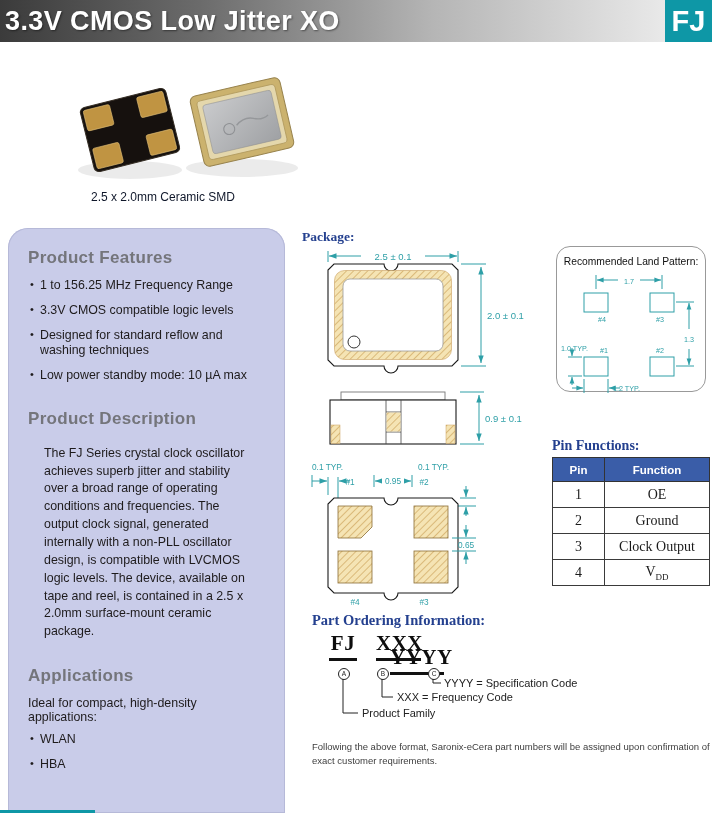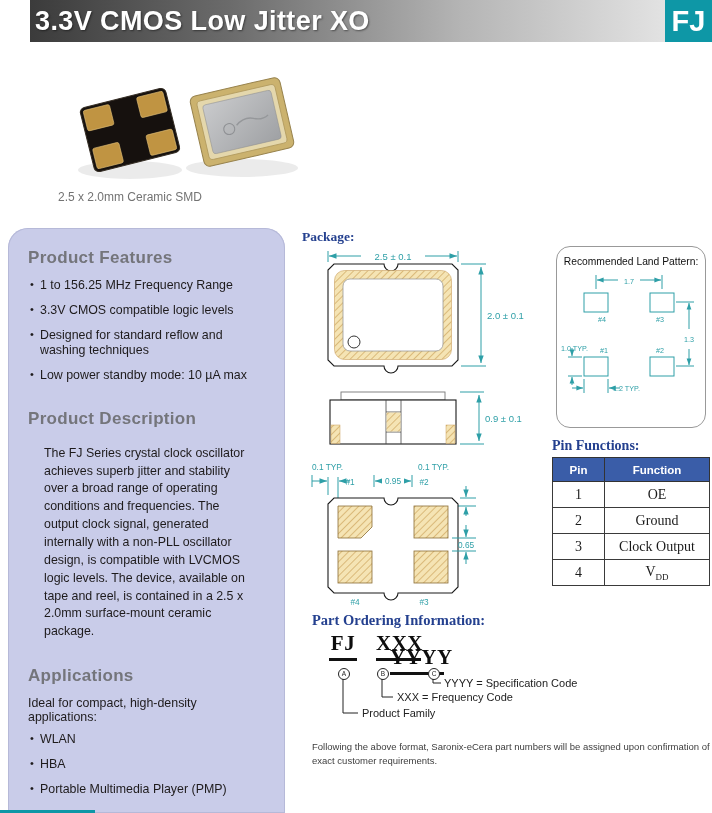--- a/index.html
+++ b/index.html
@@ -3,30 +3,30 @@
 <meta charset="utf-8">
 <style>
   html,body { margin:0; padding:0; background:#fff; }
   .page { position:relative; width:712px; height:813px; background:#fff; overflow:hidden;
           font-family:"Liberation Sans",sans-serif; }
   .abs { position:absolute; }
 
   
   .header { position:absolute; left:0; top:0; width:665px; height:42px;
             background:linear-gradient(90deg,#3b3b3b 0%,#6b6b6b 30%,#b5b5b5 65%,#e9e9e9 100%);
-            display:flex; align-items:center;margin-left:30px; }
+            display:flex; align-items:center; }
   .header-title { color:#fff; font-size:27px; font-weight:bold; letter-spacing:.4px;
                   padding-left:5px; text-shadow:1px 1px 2px rgba(0,0,0,.45); white-space:nowrap; }
   .logo { position:absolute; right:0; top:0; width:47px; height:42px; background:#0E97A6;
           color:#fff; font-size:29px; font-weight:bold; display:flex; align-items:center;
           justify-content:center; }
 
   
-  .caption { position:absolute; left:58px; top:190px; width:210px; 
-             font-size:12px; color:#737373; }
+  .caption { position:absolute; left:58px; top:190px; width:210px; text-align:center;
+             font-size:12px; color:#0f172a; }
 
   
   .sidebar { position:absolute; left:8px; top:228px; width:277px; height:585px;
              background:#C9CCE9; border-radius:20px 20px 0 0;
              padding:20px 20px 0 20px; box-sizing:border-box;
              box-shadow:inset 0 0 0 1px #b6b9d8; }
   .side-h { color:#74757B; font-size:17px; font-weight:bold; letter-spacing:.3px;
             margin:0 0 10px 0; }
   .gap1 { margin-top:25px; }
   .blist { list-style:none; margin:0; padding:0; font-size:12.4px; color:#1e1b1c; }
@@ -35,21 +35,21 @@
   .desc { font-size:12.4px; line-height:1.44; color:#1e1b1c; margin:16px; }
   .intro { font-size:12.4px; color:#1e1b1c; margin:0 0 8px 0; }
 
   
   .rh { position:absolute; color:#24408F; font-family:"Liberation Serif",serif; font-weight:bold; }
   .pkg-title { left:302px; top:229px; font-size:13.5px; }
   .pin-title { left:552px; top:438px; font-size:14px; }
   .ord-title { left:312px; top:612px; font-size:14.5px; }
 
   
-  .landbox { position:absolute; left:556px; top:246px; width:150px; height:182px;
+  .landbox { position:absolute; left:556px; top:246px; width:150px; height:146px;
              border:1.5px solid #999; border-radius:14px; box-sizing:border-box; background:#fff; }
   .land-title { margin:9px 2px 0 2px; text-align:center; font-size:10.3px; color:#111; }
 
   
   .pintable { position:absolute; left:552px; top:457px; border-collapse:collapse;
               font-family:"Liberation Serif",serif; border:1.5px solid #333;padding-left:45px; }
   .pintable th { background:#3A5DA8; color:#fff; font-family:"Liberation Sans",sans-serif;
                  font-size:11.5px; font-weight:bold; height:21px; border:1px solid #333; }
   .pintable td { border:1px solid #3a3a3a; text-align:center; font-size:14px; color:#1a1a1a;
                  height:23px; background:#fff; }
@@ -123,21 +123,20 @@
     </ul>
 
     <h2 class="side-h gap1">Product Description</h2>
     <p class="desc">The FJ Series crystal clock oscillator achieves superb jitter and stability over a broad range of operating conditions and frequencies.  The output clock signal, generated internally with a non-PLL oscillator design, is compatible with LVCMOS logic levels.  The device, available on tape and reel, is contained in a 2.5 x 2.0mm surface-mount ceramic package.</p>
 
     <h2 class="side-h gap1">Applications</h2>
     <p class="intro">Ideal for compact, high-density  applications:</p>
     <ul class="blist">
       <li>WLAN</li>
       <li>HBA</li>
-      <li>Portable Multimedia Player (PMP)</li>
 
     </ul>
   </div>
 
   <div class="rh pkg-title">Package:</div>
 
   <svg class="abs" style="left:298px;top:248px;" width="255" height="362" viewBox="0 0 255 362">
     <defs>
       <pattern id="h1" width="5" height="5" patternUnits="userSpaceOnUse" patternTransform="rotate(45)">
         <rect width="5" height="5" fill="#F5E4B4"></rect>

